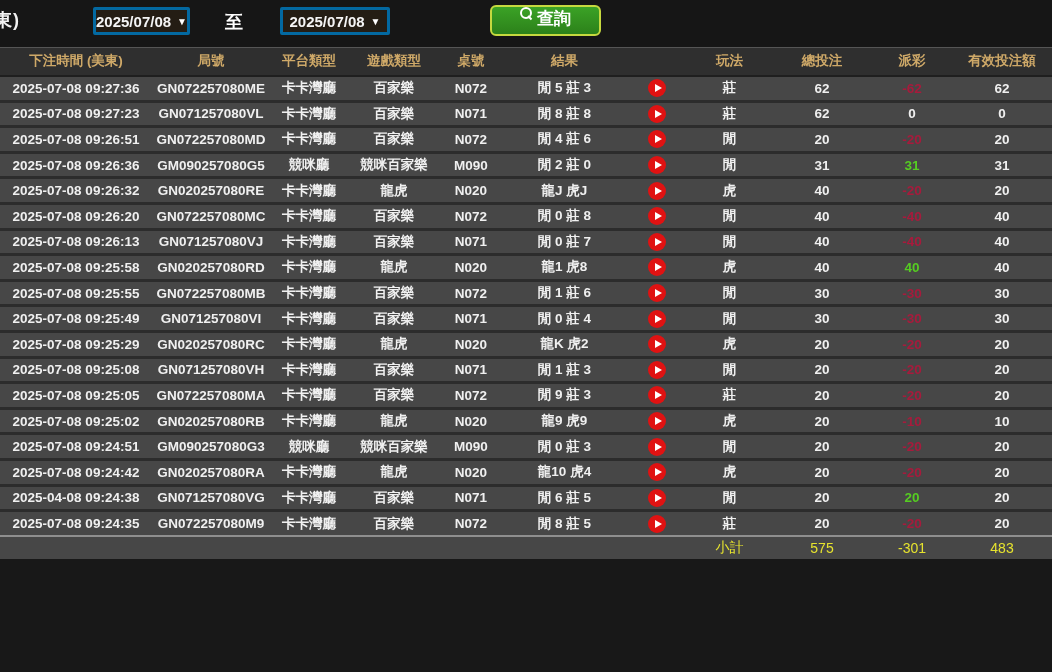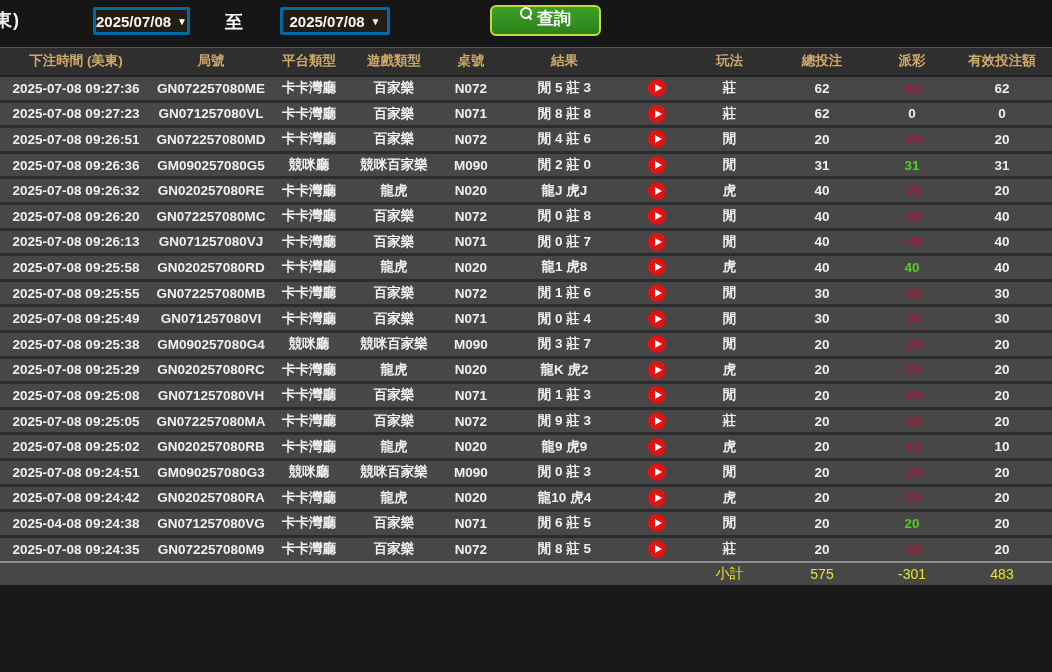--- a/index.html
+++ b/index.html
@@ -273,37 +273,20 @@
       <span class="play-btn">
         <span class="play-tri"></span>
       </span>
     </td>
     <td>閒</td>
     <td>30</td>
     <td class="neg">-30</td>
     <td>30</td>
   </tr>
       <tr>
-    <td>2025-07-08 09:25:38</td>
-    <td>GM090257080G4</td>
-    <td>競咪廳</td>
-    <td>競咪百家樂</td>
-    <td>M090</td>
-    <td>閒 3 莊 7</td>
-    <td>
-      <span class="play-btn">
-        <span class="play-tri"></span>
-      </span>
-    </td>
-    <td>閒</td>
-    <td>20</td>
-    <td class="neg">-20</td>
-    <td>20</td>
-  </tr>
-      <tr>
     <td>2025-07-08 09:25:29</td>
     <td>GN020257080RC</td>
     <td>卡卡灣廳</td>
     <td>龍虎</td>
     <td>N020</td>
     <td>龍K 虎2</td>
     <td>
       <span class="play-btn">
         <span class="play-tri"></span>
       </span>

